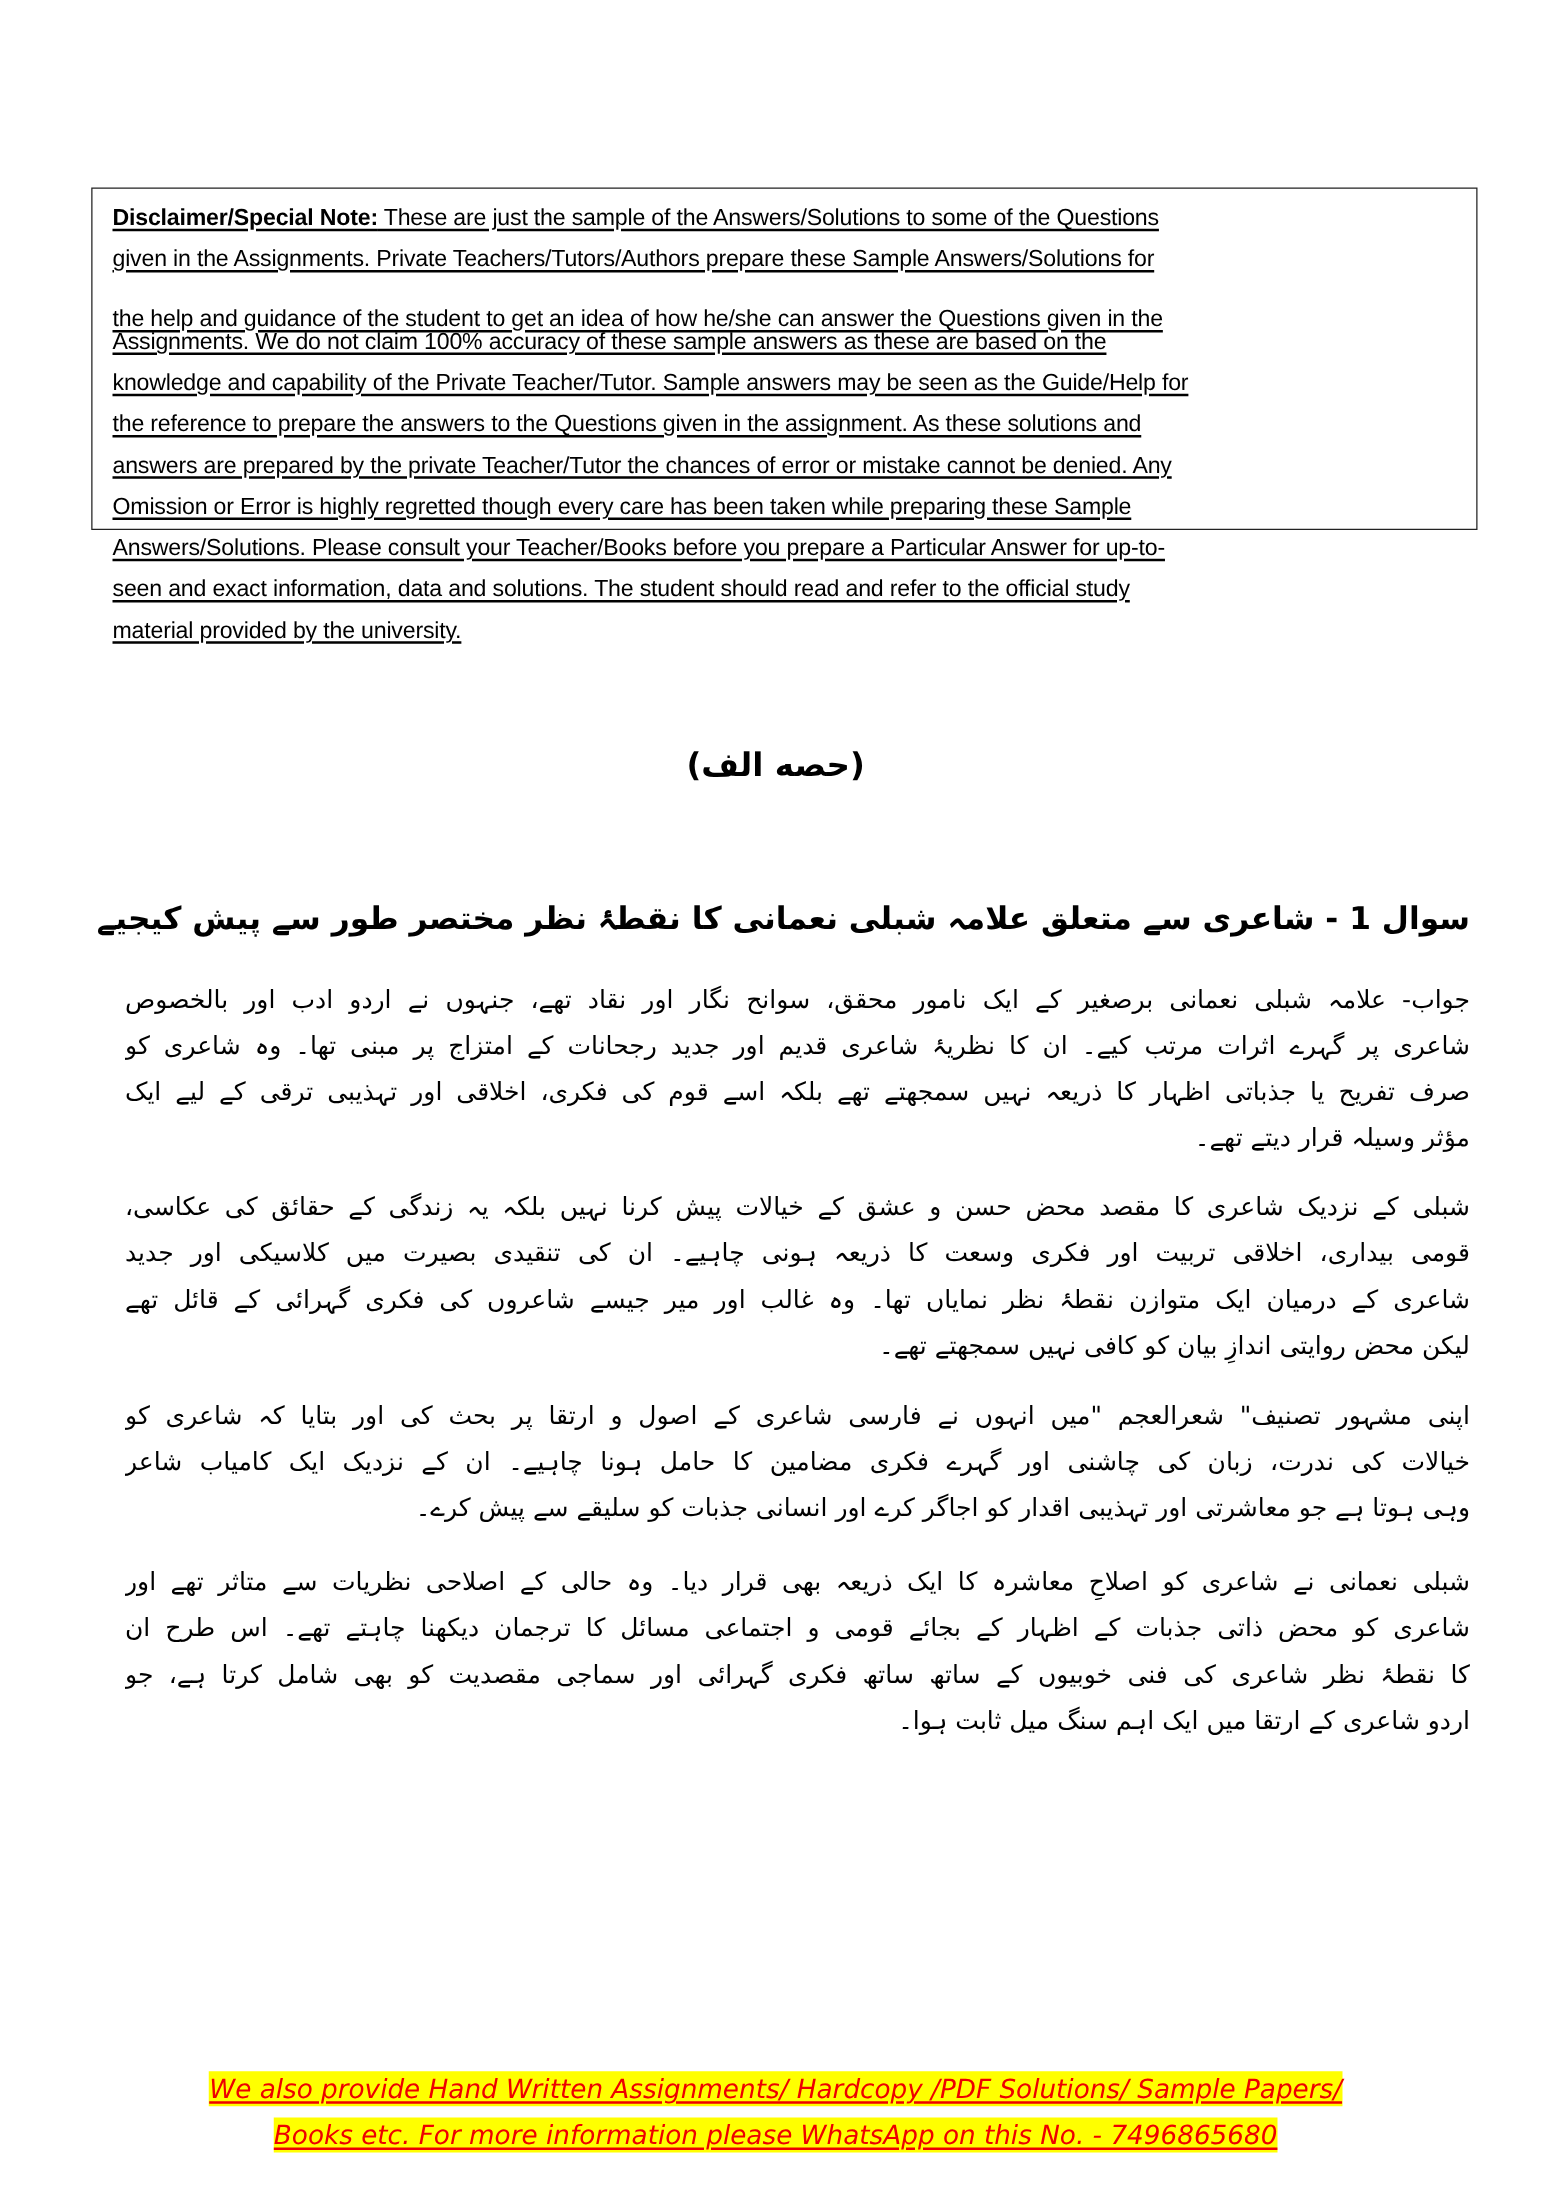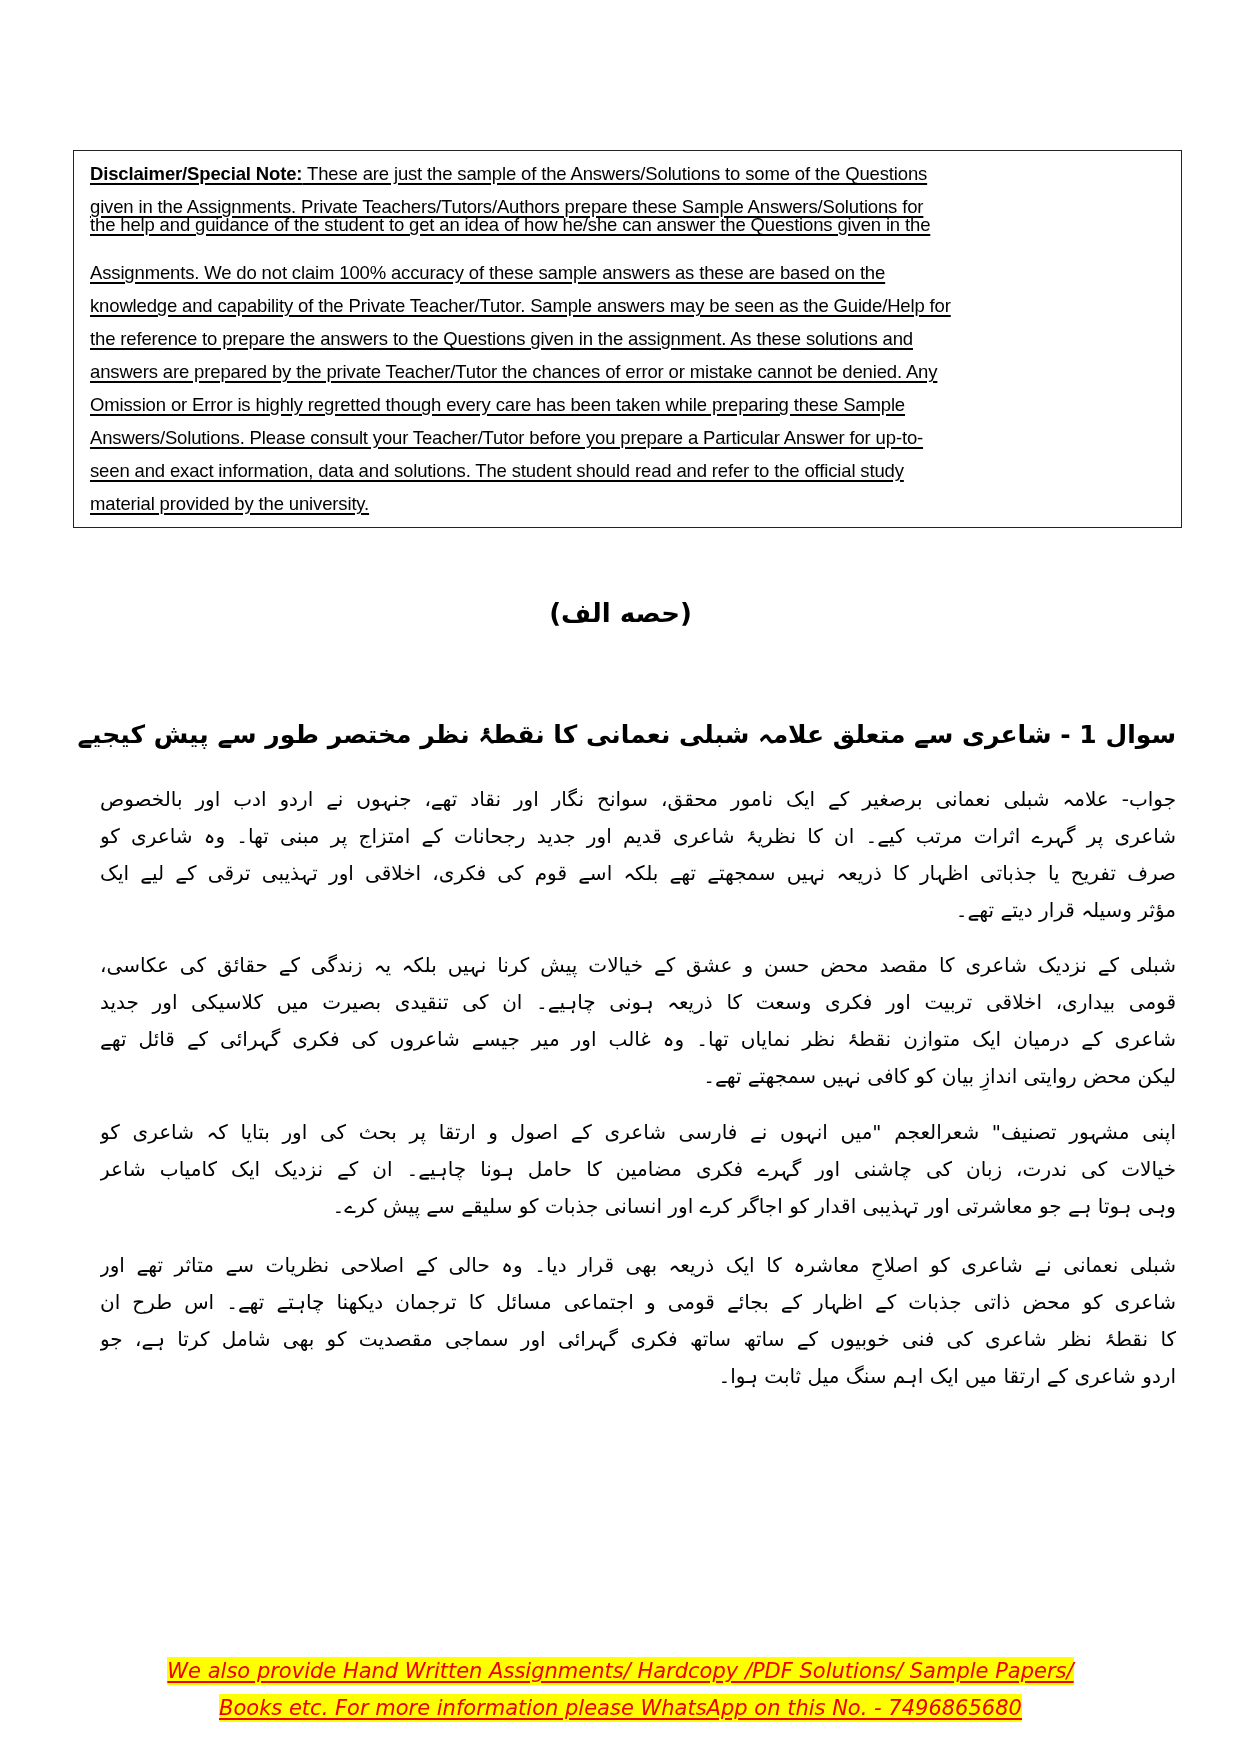--- a/index.html
+++ b/index.html
@@ -1,18 +1,18 @@
 <!DOCTYPE html>
 <html><head>
 <meta charset="utf-8">
 <style>
   html, body { margin: 0; padding: 0; background: #ffffff; }
   body { width: 1241px; height: 1755px; position: relative; overflow: hidden; font-family: "DejaVu Sans", sans-serif; color: #000; }
   .disclaimer-box {
-    position: absolute; left: 73px; top: 150px; width: 1109px; height: 378px;
+    position: absolute; left: 73px; top: 150px; width: 1109px; height: 274px;
     border: 1.5px solid #222; box-sizing: border-box;
   }
   .disclaimer-line {
     position: absolute; left: 16px; white-space: nowrap;
     font-family: "Liberation Sans", sans-serif; font-size: 18.5px; line-height: 22px;
     text-decoration: underline; text-decoration-thickness: 1.5px; text-underline-offset: 3px;
     letter-spacing: -0.15px;
   }
   .disclaimer-line b { font-weight: bold; }
   .section-heading {
@@ -38,27 +38,27 @@
     text-decoration: underline; text-decoration-thickness: 2px; text-underline-offset: 3px;
     padding: 2px 0;
   }
 </style>
 </head>
 <body>
 
 <div class="disclaimer-box">
   <div class="disclaimer-line" style="top:12px"><b>Disclaimer/Special Note:</b><span> These are just the sample of the Answers/Solutions to some of the Questions</span></div>
   <div class="disclaimer-line" style="top:45px">given in the Assignments. Private Teachers/Tutors/Authors prepare these Sample Answers/Solutions for</div>
-  <div class="disclaimer-line" style="top:63px">the help and guidance of the student to get an idea of how he/she can answer the Questions given in the</div>
+  <div class="disclaimer-line" style="top:93px">the help and guidance of the student to get an idea of how he/she can answer the Questions given in the</div>
   <div class="disclaimer-line" style="top:111px">Assignments. We do not claim 100% accuracy of these sample answers as these are based on the</div>
   <div class="disclaimer-line" style="top:177px">the reference to prepare the answers to the Questions given in the assignment. As these solutions and</div>
   <div class="disclaimer-line" style="top:144px">knowledge and capability of the Private Teacher/Tutor. Sample answers may be seen as the Guide/Help for</div>
   <div class="disclaimer-line" style="top:210px">answers are prepared by the private Teacher/Tutor the chances of error or mistake cannot be denied. Any</div>
   <div class="disclaimer-line" style="top:243px">Omission or Error is highly regretted though every care has been taken while preparing these Sample</div>
-  <div class="disclaimer-line" style="top:276px">Answers/Solutions. Please consult your Teacher/Tutor before you prepare a Particular Answer for up-to-</div>
+  <div class="disclaimer-line" style="top:276px">Answers/Solutions. Please consult your Teacher/Books before you prepare a Particular Answer for up-to-</div>
   <div class="disclaimer-line" style="top:309px">seen and exact information, data and solutions. The student should read and refer to the official study</div>
   <div class="disclaimer-line" style="top:342px">material provided by the university.</div>
 </div>
 
 <div class="section-heading">(حصه الف)</div>
 
 <div class="question">سوال 1 - شاعری سے متعلق علامہ شبلی نعمانی کا نقطۂ نظر مختصر طور سے پیش کیجیے</div>
 
 <div class="urdu-line" style="top:784px">جواب- علامہ شبلی نعمانی برصغیر کے ایک نامور محقق، سوانح نگار اور نقاد تھے، جنہوں نے اردو ادب اور بالخصوص</div>
 <div class="urdu-line" style="top:821px">شاعری پر گہرے اثرات مرتب کیے۔ ان کا نظریۂ شاعری قدیم اور جدید رجحانات کے امتزاج پر مبنی تھا۔ وہ شاعری کو</div>

